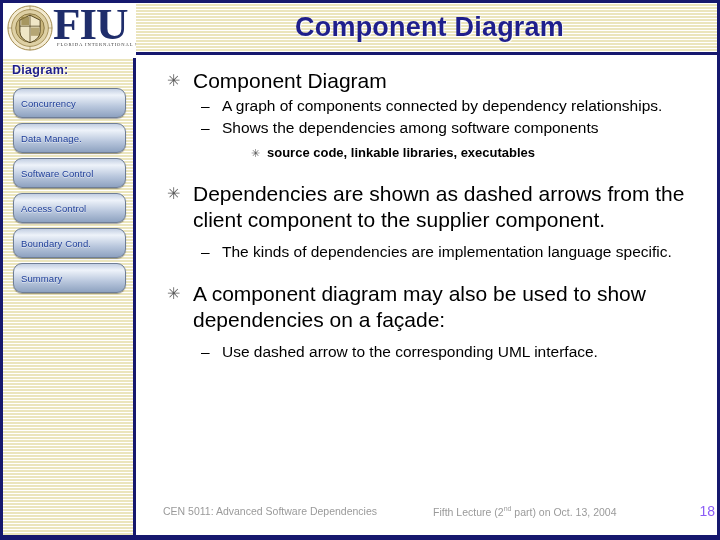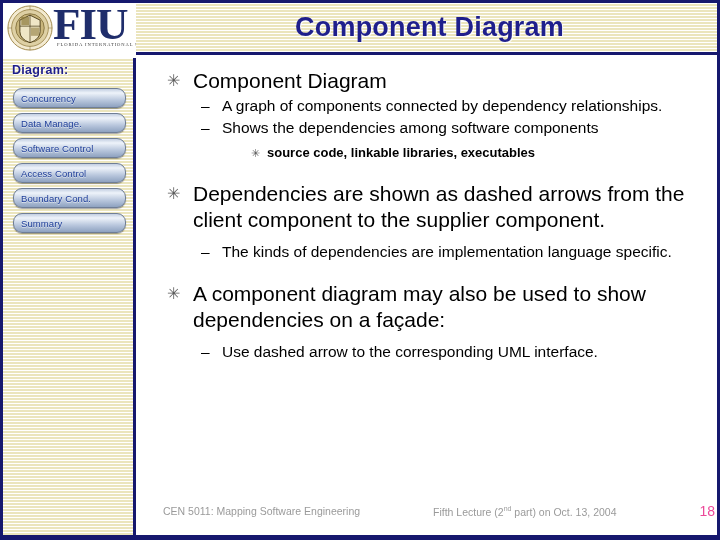--- a/index.html
+++ b/index.html
@@ -128,21 +128,21 @@
     text-shadow: 1px 1px 0 rgba(255,255,255,0.8);
   }
   #nav-list {
     position: absolute;
     left: 10px;
     top: 33px;
     width: 113px;
   }
   .nav-btn {
     position: relative;
-    height: 20px;
+    height: 30px;
     margin-bottom: 5px;
     border-radius: 9px;
     box-sizing: border-box;
     border: 1px solid #6f7e96;
     background: linear-gradient(to bottom,
         #c3cfe2 0%,
         #eef3fa 22%,
         #b9c7dd 62%,
         #8ea2c0 100%);
     box-shadow: 0 1px 1px rgba(0,0,0,0.35);
@@ -257,21 +257,21 @@
     font-size: 10.5px;
     color: #9a9a9a;
     white-space: nowrap;
   }
   #footer-lecture sup { font-size: 7px; }
   #footer-page {
     position: absolute;
     right: 2px;
     top: -2px;
     font-size: 14px;
-    color: #ec4899;
+    color: #8b5cf6;
   }
 </style>
 </head>
 <body>
 
 <div id="slide">
 
   <div id="header-band" class="striped">
 
     <div id="logo-box">
@@ -371,18 +371,18 @@
     <div class="gap-a"></div>
 
     <div class="b2">
       <div class="mark">–</div>
       <div class="txt">Use dashed arrow to the corresponding UML interface.</div>
     </div>
 
   </div>
 
   <div id="footer">
-    <div id="footer-course">CEN 5011: Mapping Software Engineering</div>
+    <div id="footer-course">CEN 5011: Advanced Software Dependencies</div>
     <div id="footer-lecture"><span>Fifth Lecture (2</span><sup>nd</sup><span> part) on Oct. 13, 2004</span></div>
     <div id="footer-page">18</div>
   </div>
 
 </div>
 
 </body></html>

